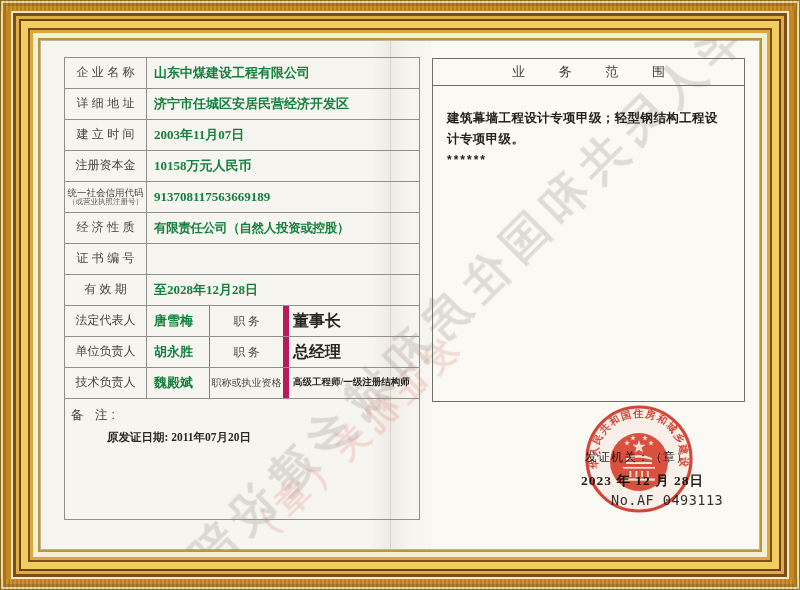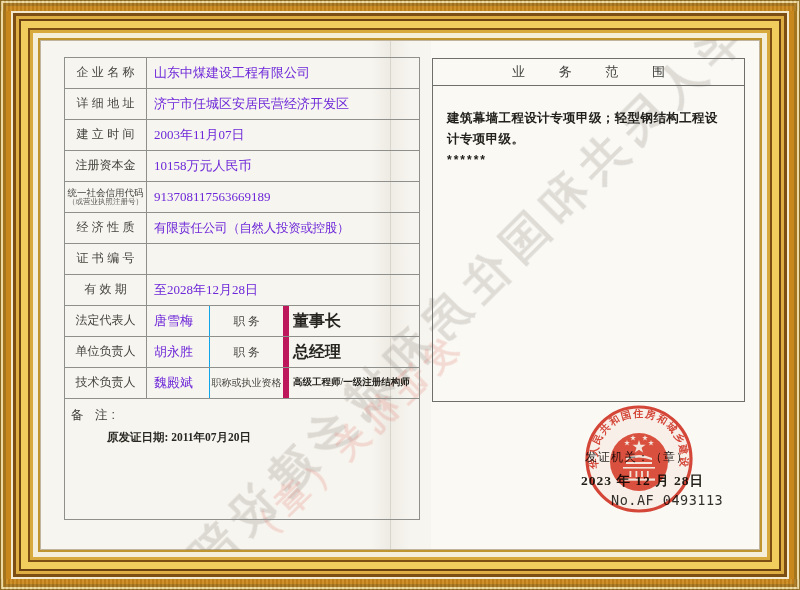--- a/index.html
+++ b/index.html
@@ -58,21 +58,21 @@
     border:1px solid #8f8f8b;box-sizing:border-box;display:flex;flex-direction:column;
     background:transparent;}
   .t-row{display:flex;height:31px;flex:0 0 31px;border-bottom:1px solid #8f8f8b;box-sizing:border-box;}
   .t-row.remark{flex:1 1 auto;border-bottom:none;height:auto;display:block;padding:8px 6px;}
   .cell{box-sizing:border-box;display:flex;align-items:center;}
   .cell-label{width:82px;justify-content:center;border-right:1px solid #8f8f8b;
     font-size:12px;color:#45453f;flex-direction:column;line-height:1.1;text-align:center;}
   .cell-label .sub{font-size:7.5px;color:#5a5a54;}
   .cell-label.small-main{font-size:9.5px;}
   .cell-value{flex:1 1 auto;padding-left:7px;
-    font-family:"Liberation Serif", serif;font-size:13px;font-weight:normal;color:#6d28d9;}
+    font-family:"Liberation Serif", serif;font-size:13px;font-weight:bold;color:#15803d;}
   .cell-value.tight{font-size:12.5px;letter-spacing:-0.3px;}
   .cell-value.narrow{width:63px;flex:0 0 63px;border-right:1px solid #0ea5e9;}
   .cell-label2{width:79px;flex:0 0 79px;justify-content:center;border-right:6px solid #be185d;
     font-size:11.5px;color:#45453f;text-align:center;}
   .cell-label2.small{font-size:10px;}
   .cell-value2{flex:1 1 auto;padding-left:4px;
     font-family:"Liberation Serif", serif;font-weight:bold;color:#27251f;font-size:16px;}
   .cell-value2.wrap{font-size:9.5px;line-height:1.2;}
   .remark .remark-label{font-size:12.5px;color:#3c3c38;letter-spacing:4px;}
   .remark .remark-value{margin:6px 0 0 36px;font-family:"Liberation Serif", serif;

